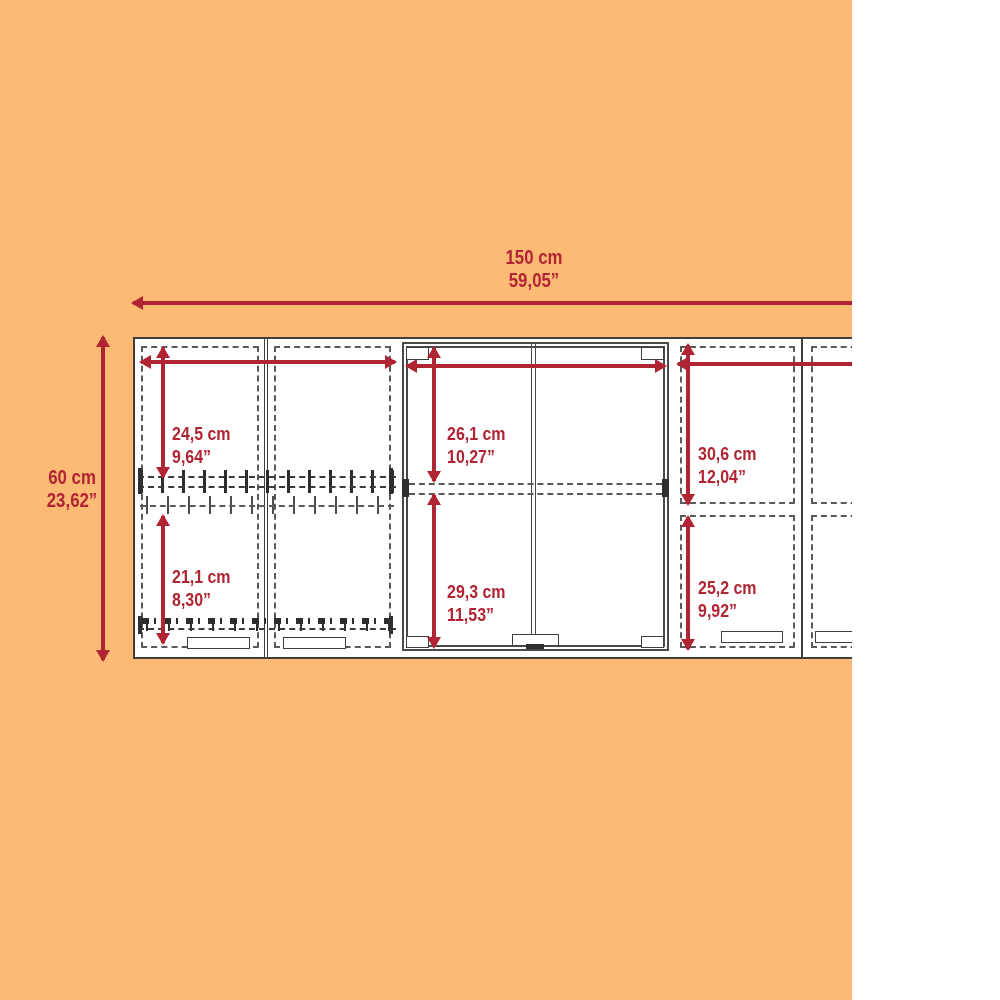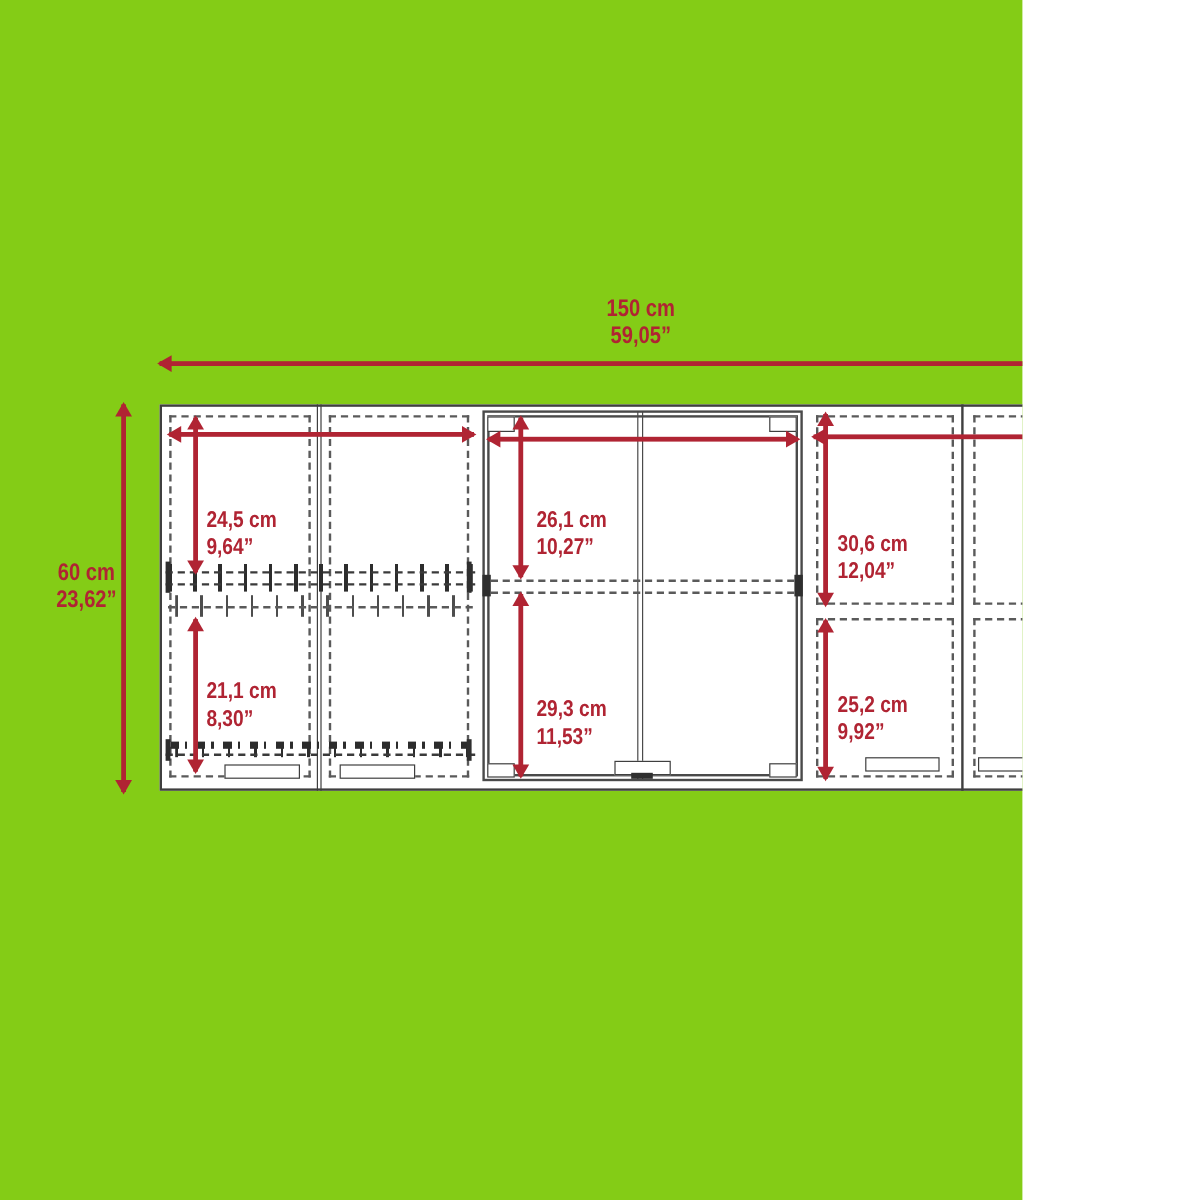--- a/index.html
+++ b/index.html
@@ -2,21 +2,21 @@
 <html><head>
 <meta charset="utf-8">
 <style>
   :root{
     --red:#b02433;
     --line:#3f3f3f;
     --dash:#5a5a5a;
   }
   html,body{margin:0;padding:0;background:#fff;}
   .canvas{
-    position:relative;width:852px;height:1000px;background:#84cc16;overflow:hidden;
+    position:relative;width:852px;height:1000px;background:#fdba74;overflow:hidden;
     font-family:"Liberation Sans", sans-serif;
   }
   .abs{position:absolute;}
 
   
   .arrow-h{position:absolute;height:4px;background:var(--red);}
   .arrow-h::before{content:"";position:absolute;left:-2px;top:-5px;width:0;height:0;
     border-top:7px solid transparent;border-bottom:7px solid transparent;border-right:12px solid var(--red);}
   .arrow-h::after{content:"";position:absolute;right:-2px;top:-5px;width:0;height:0;
     border-top:7px solid transparent;border-bottom:7px solid transparent;border-left:12px solid var(--red);}

